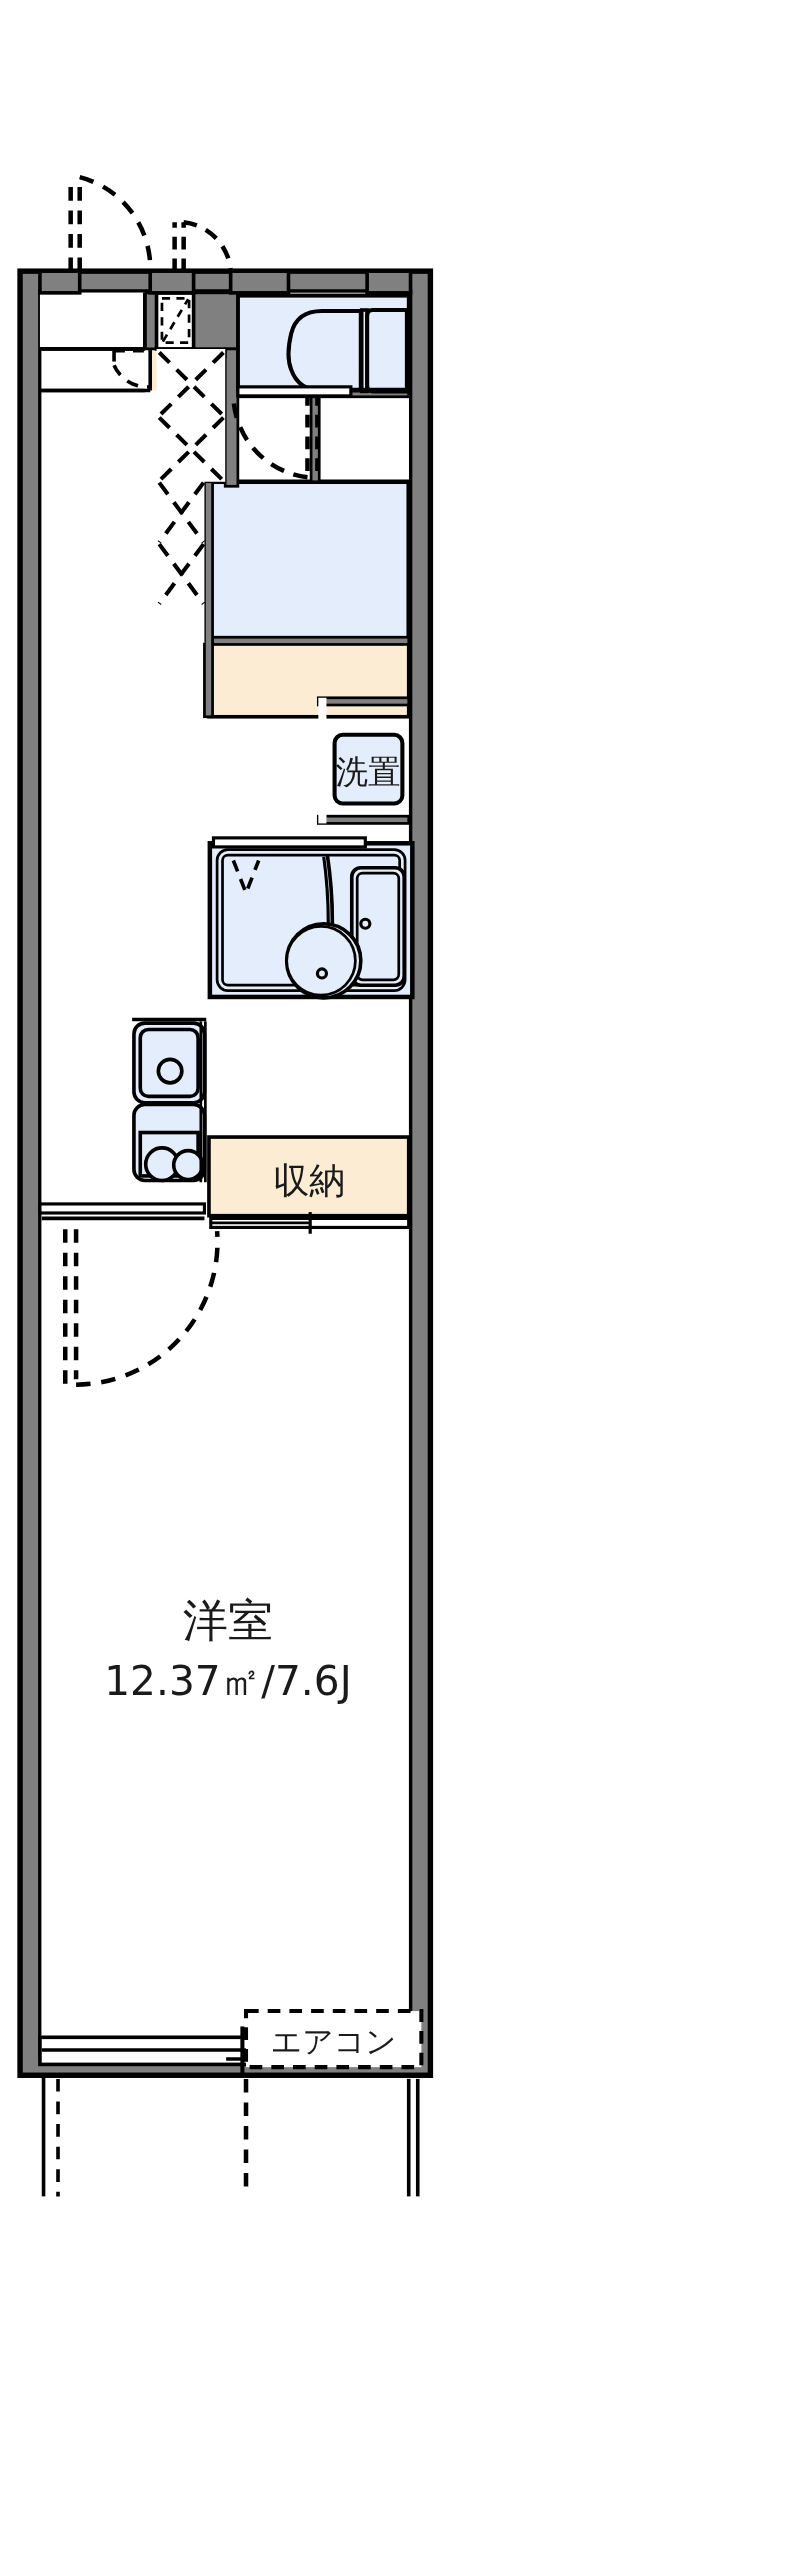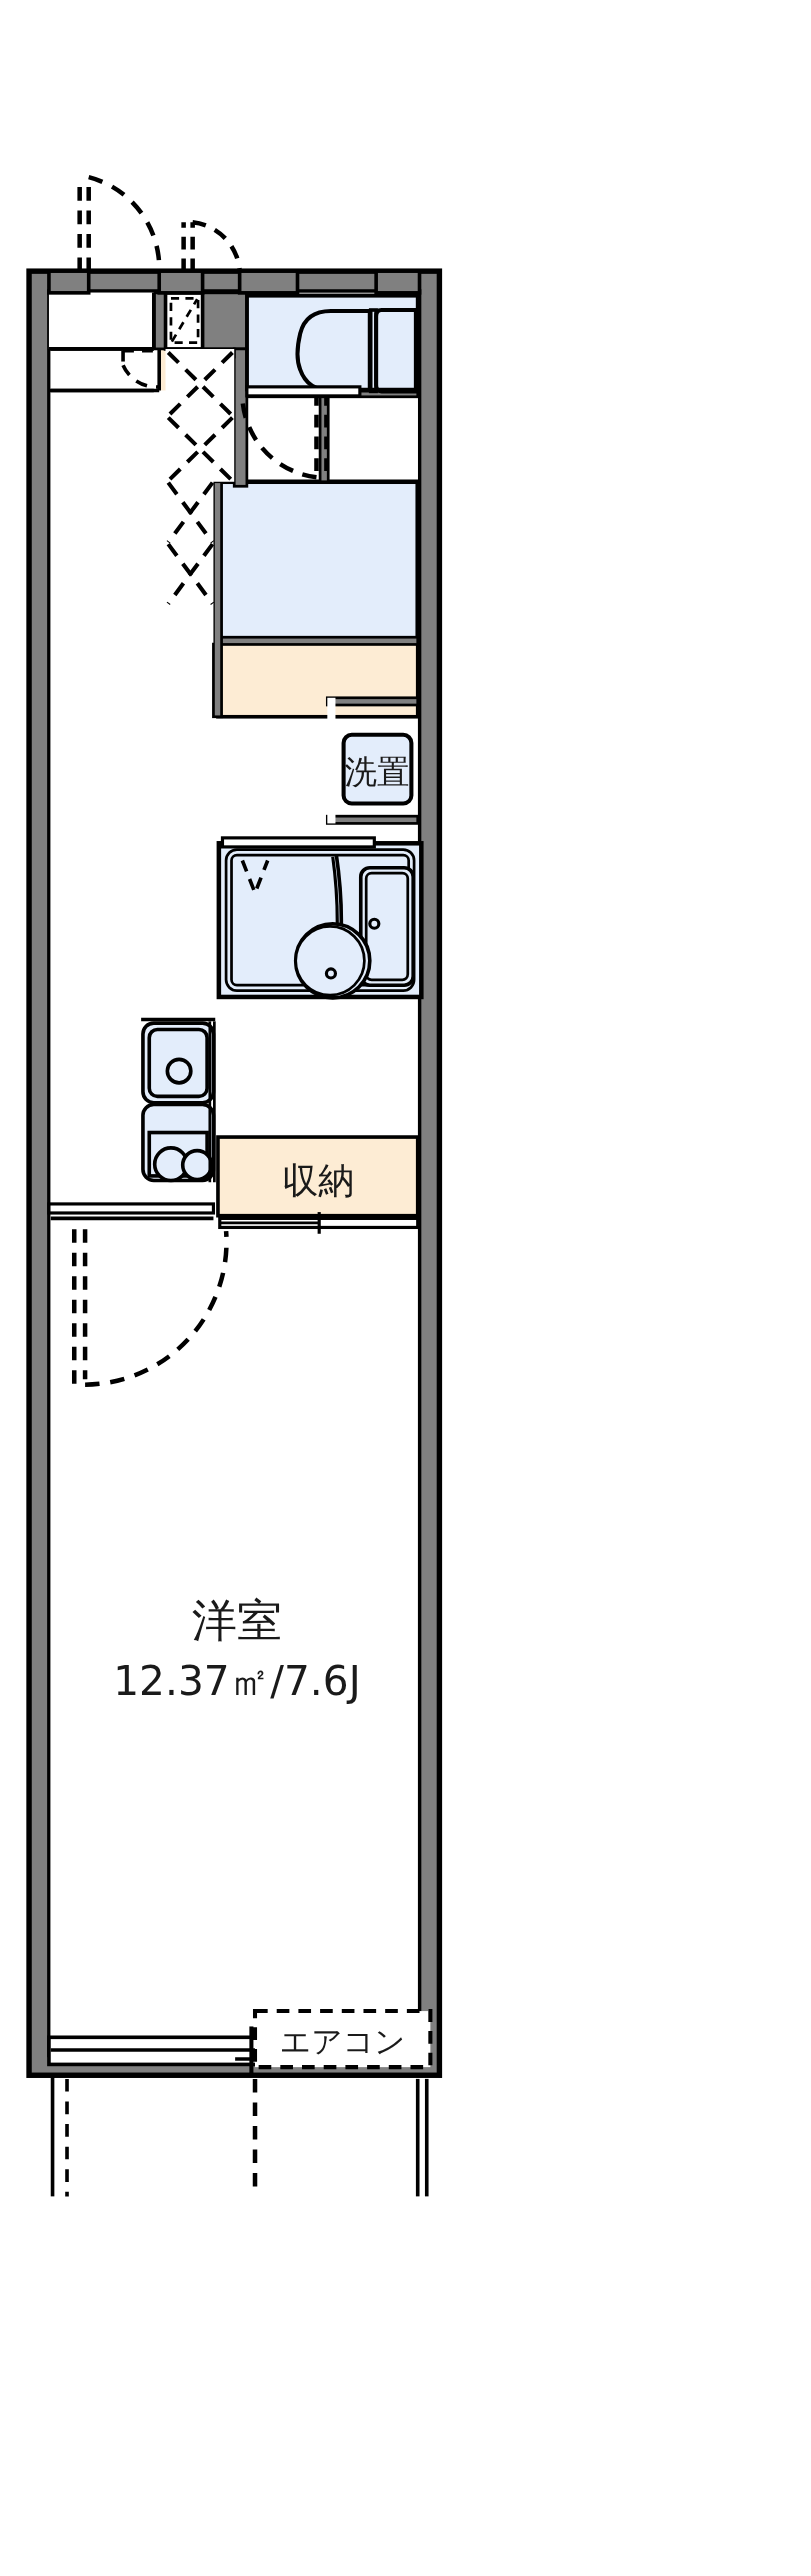--- a/index.html
+++ b/index.html
@@ -11,21 +11,20 @@
     width: 812px;
     height: 2576px;
     font-family: "Liberation Sans", "DejaVu Sans", sans-serif;
     overflow: hidden;
   }
   #floorplan-root {
     position: relative;
     width: 760px;
     height: 2576px;
     background: #ffffff;
-    margin-left: 9px;
   }
   svg#plan {
     display: block;
     width: 812px;
     height: 2576px;
   }
   .lbl {
     font-family: "DejaVu Sans", "Liberation Sans", sans-serif;
     fill: #1a1a1a;
   }

